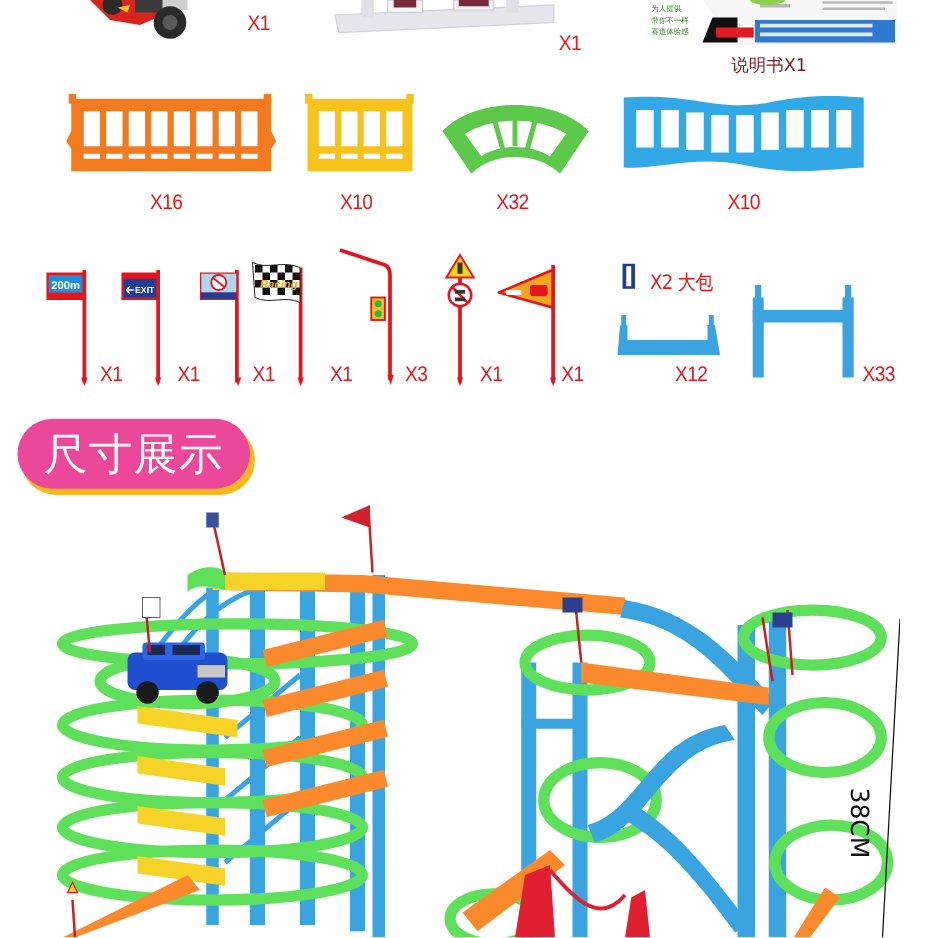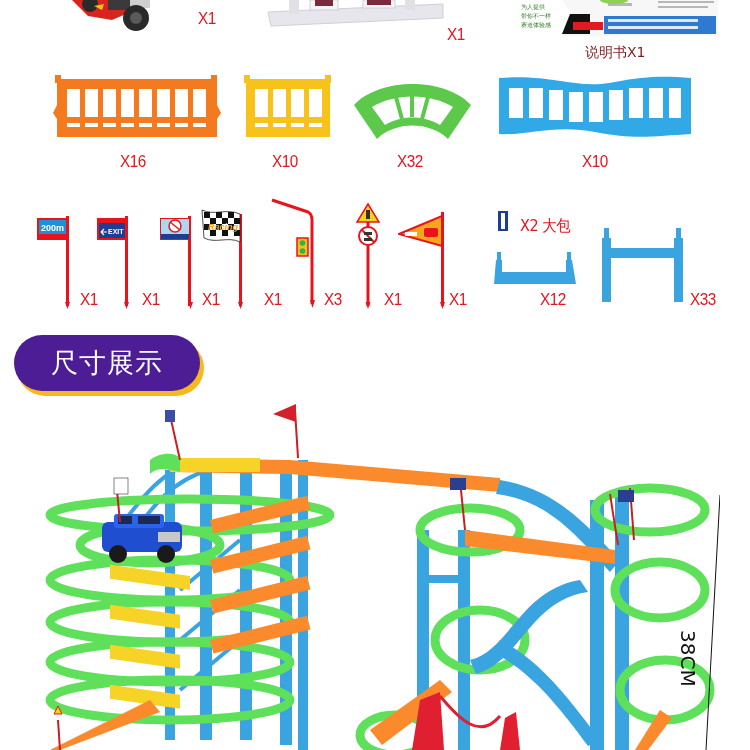--- a/index.html
+++ b/index.html
@@ -3,21 +3,21 @@
 <meta charset="utf-8">
 <style>
   * { box-sizing: border-box; margin: 0; padding: 0; }
   html, body { width: 750px; height: 750px; overflow: hidden; background: #ffffff; }
   body { position: relative; font-family: "Liberation Sans", "DejaVu Sans", sans-serif; }
   .abs { position: absolute; }
   .qty { position: absolute; color: #e8141c; font-size: 17px; font-family: "Liberation Sans", sans-serif; letter-spacing: -0.5px; transform: scaleX(0.9); transform-origin: left top; }
   .manual-label { color: #7f1d1d; font-size: 14px; font-family: "DejaVu Sans", sans-serif; }
   
   .pill-shadow { position: absolute; left: 17px; top: 340px; width: 187px; height: 56px; border-radius: 28px; background: #f6b81c; }
-  .pill { position: absolute; left: 14px; top: 335px; width: 186px; height: 56px; border-radius: 28px; background: #4c1d95; color: #fff; font-size: 27px; font-family: "DejaVu Sans", sans-serif; display: flex; align-items: center; justify-content: center; letter-spacing: 1px; }
+  .pill { position: absolute; left: 14px; top: 335px; width: 186px; height: 56px; border-radius: 28px; background: #ec4899; color: #fff; font-size: 35px; font-family: "DejaVu Sans", sans-serif; display: flex; align-items: center; justify-content: center; letter-spacing: 1px; }
   .dim-label { position: absolute; left: 700px; top: 630px; transform: rotate(90deg); transform-origin: left top; font-size: 20px; color: #111; font-family: "DejaVu Sans", sans-serif; white-space: nowrap; }
 </style>
 </head>
 <body>
 
 <div class="abs" style="left:68px;top:0;width:110px;height:40px;">
   <svg width="110" height="40" viewBox="0 0 110 40">
     <path d="M4 0 L60 0 L58 14 L44 20 L20 16 Z" fill="#d8241e"></path>
     <rect x="40" y="0" width="24" height="10" fill="#3a3a3a"></rect>
     <rect x="62" y="0" width="20" height="8" fill="#cfcfcf"></rect>

